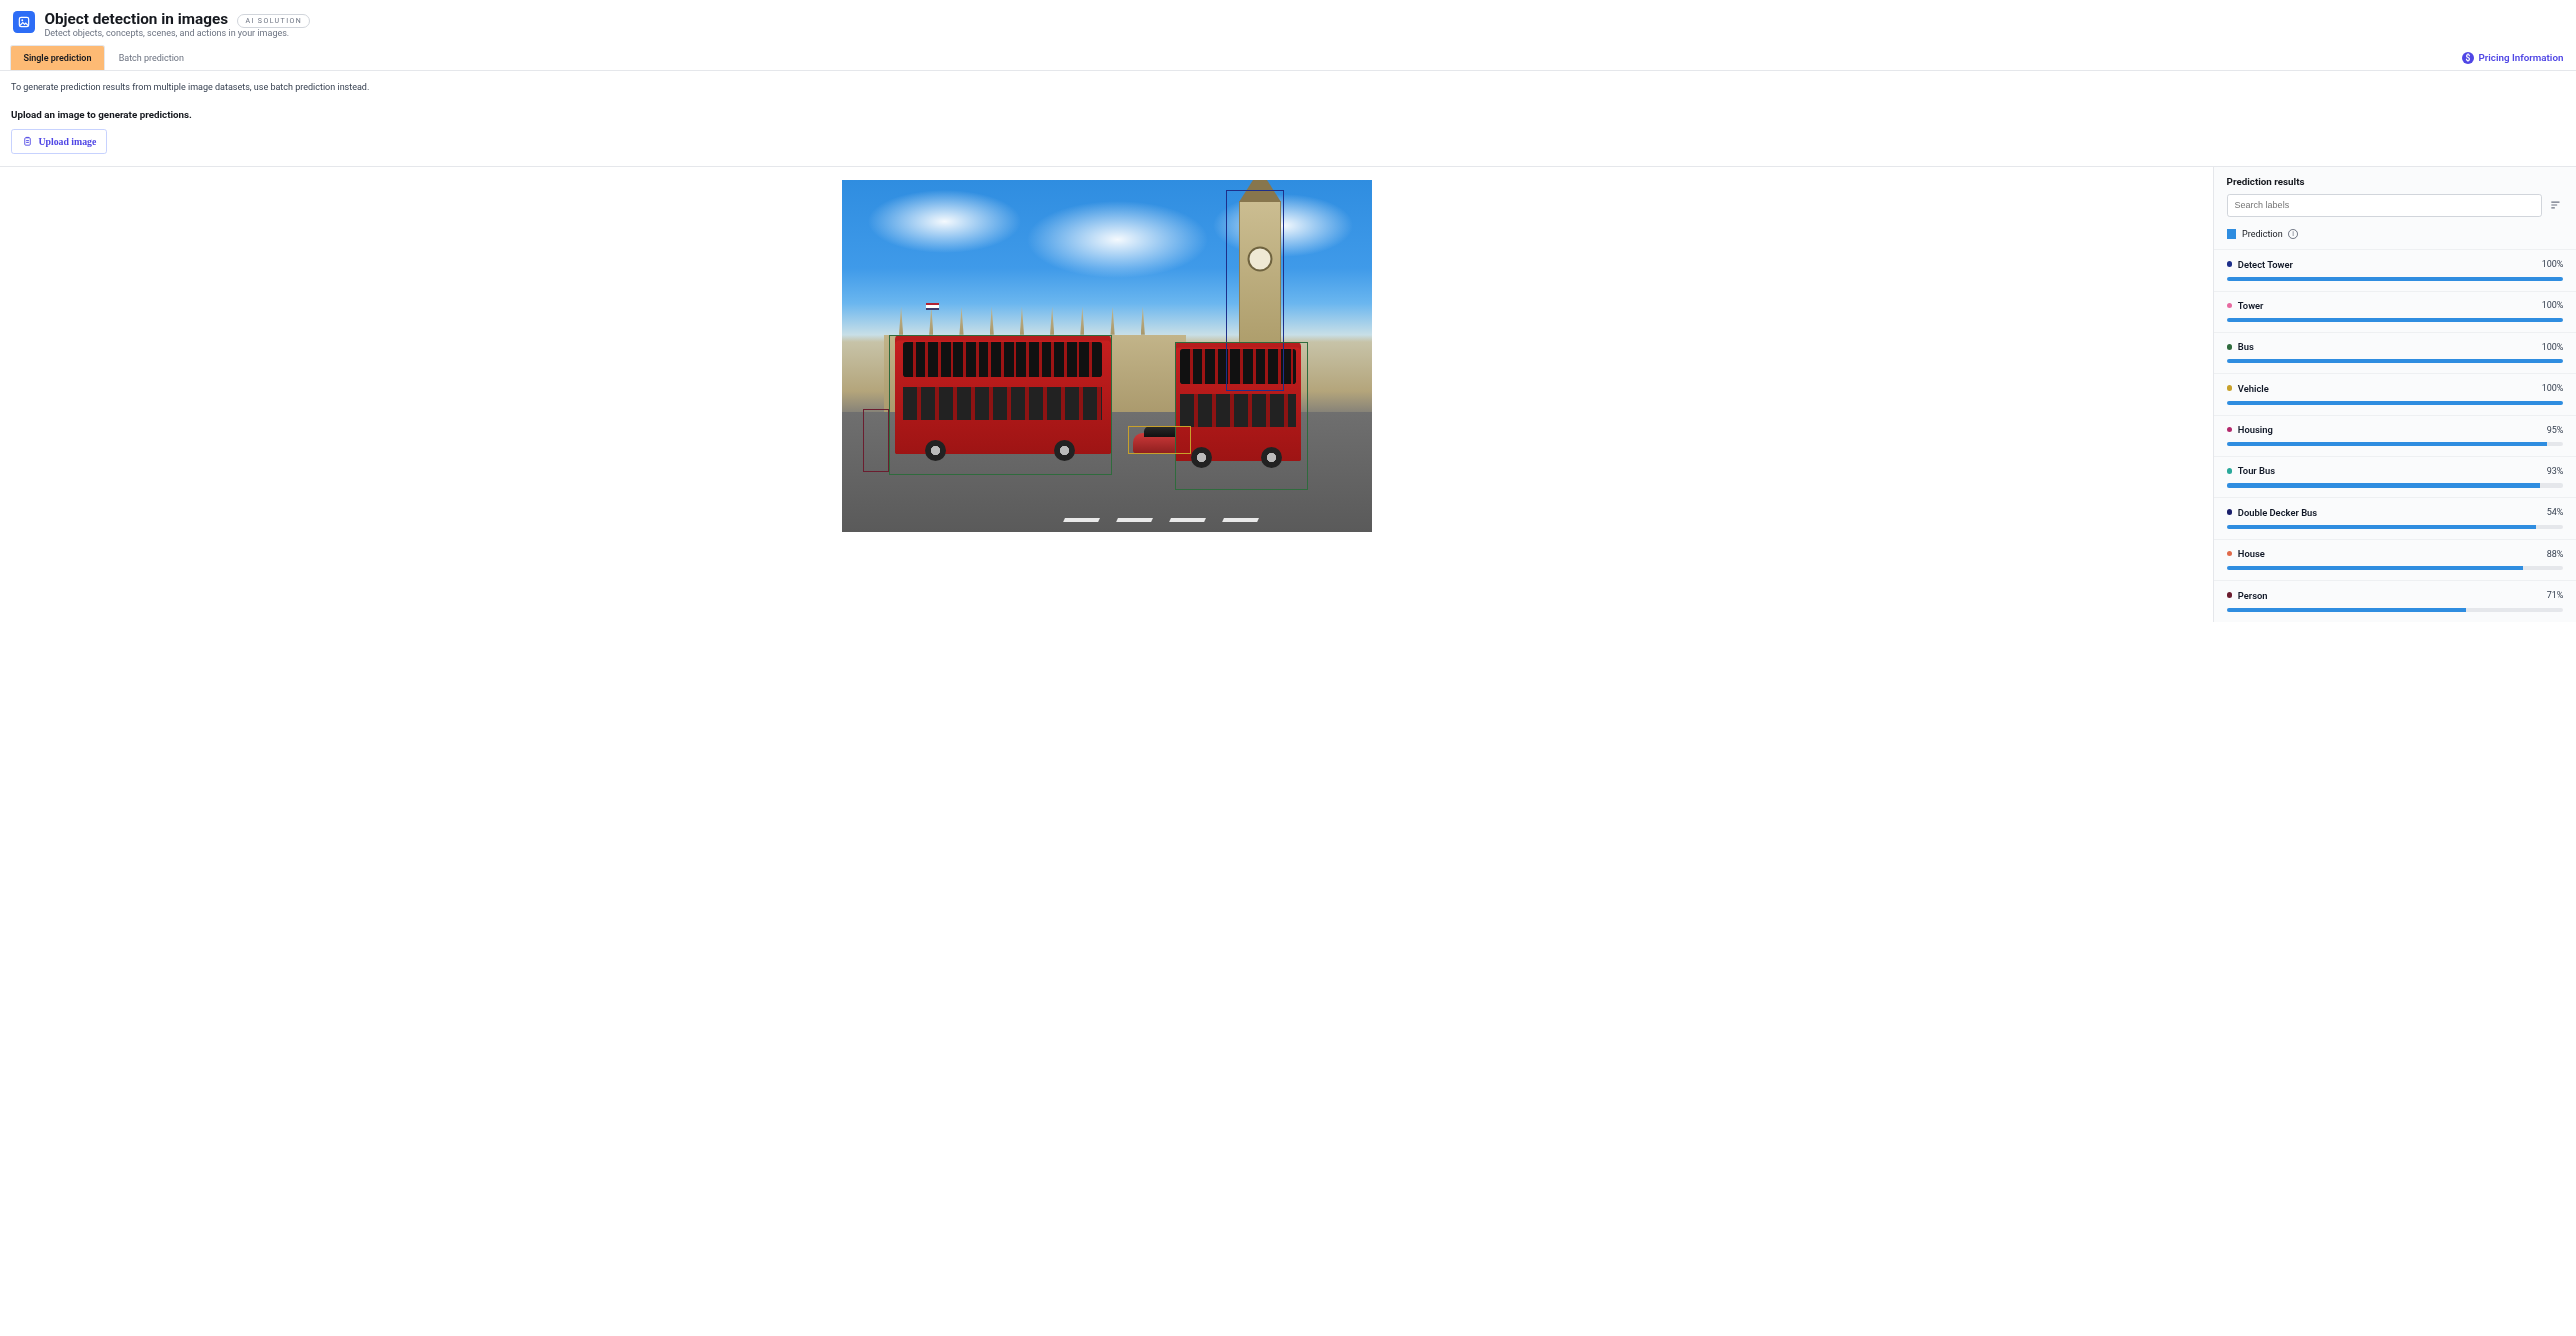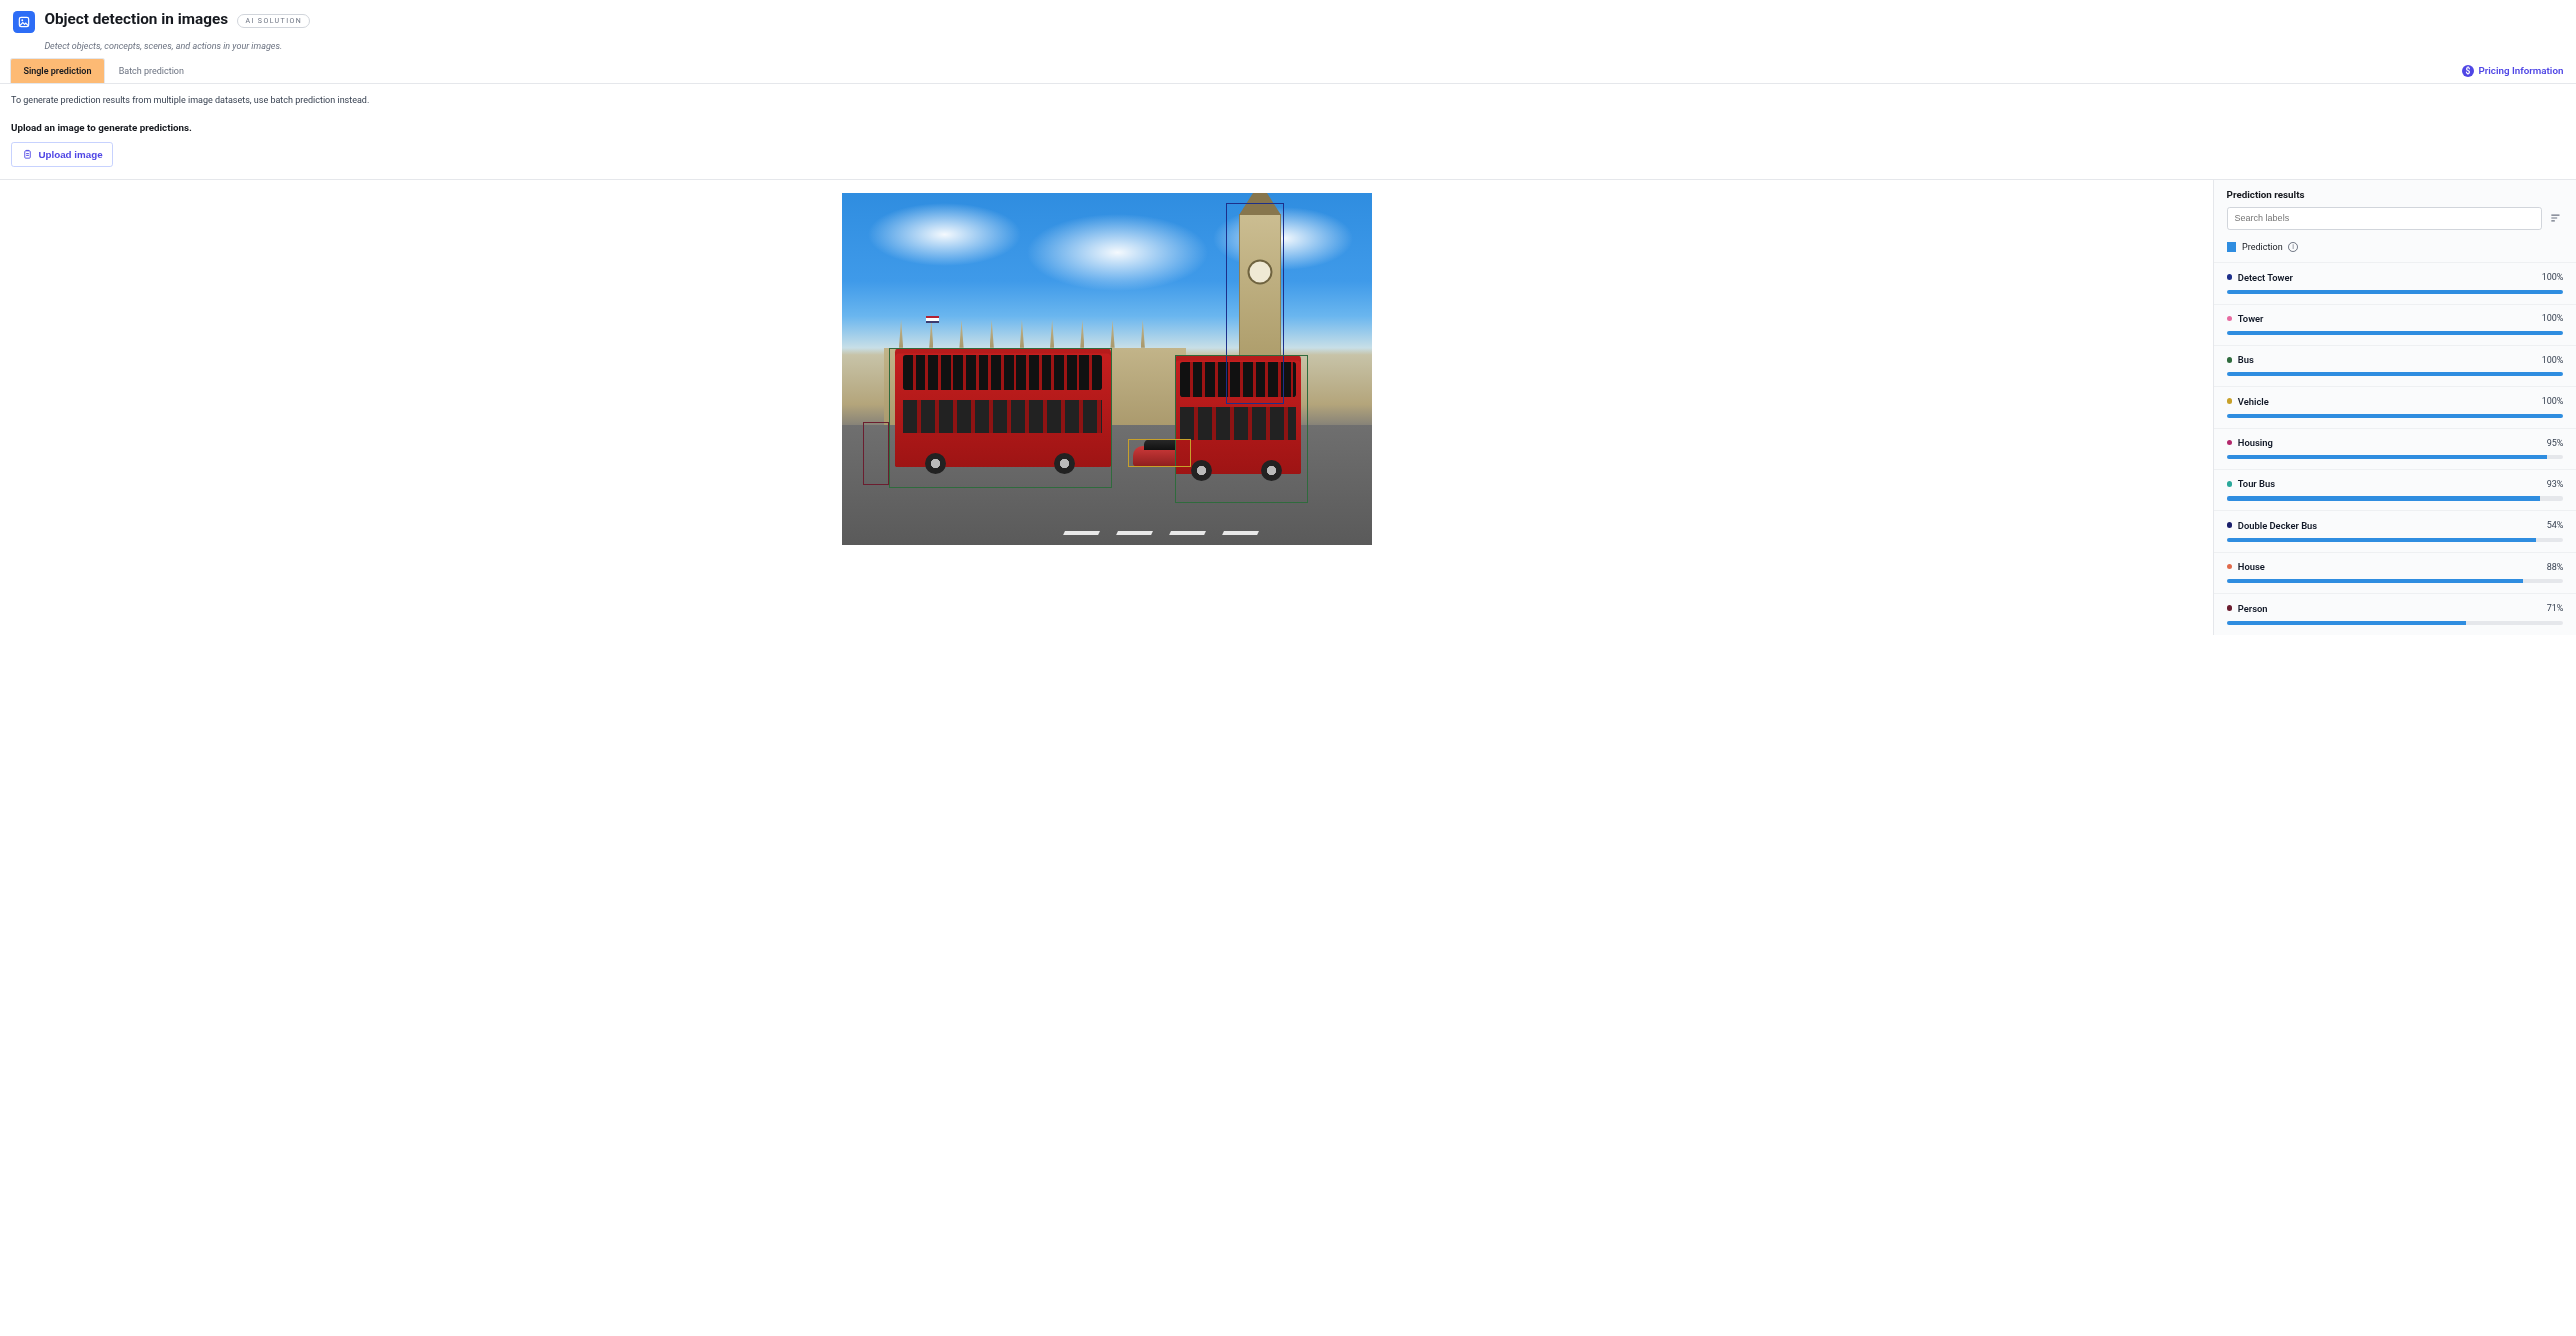--- a/index.html
+++ b/index.html
@@ -38,22 +38,21 @@
     letter-spacing: 1.4px;
     color: #6b7280;
     border: 0.7px solid #d1d5db;
     border-radius: 697px;
     padding: 2.1px 7px;
     vertical-align: middle;
   }
   .header-sub {
     color: #6b7280;
     font-size: 9px;
-    margin-top: 13px;
-    font-style: italic;
+    margin-top: 0;
   }
 
   
   .tabs-bar {
     display: flex;
     align-items: center;
     border-bottom: 0.7px solid #e5e7eb;
     padding: 0 9.8px;
   }
   .tabs {
@@ -116,20 +115,21 @@
     align-items: center;
     gap: 5.6px;
     border: 0.7px solid #c7d2fe;
     background: #fff;
     color: #4f46e5;
     font-weight: 600;
     font-size: 9.8px;
     padding: 5.6px 9.8px;
     border-radius: 2.8px;
     cursor: pointer;
+    font-family: Liberation Serif, serif;
   }
   .upload-btn svg { width: 11px; height: 11px; }
 
   
   .split {
     display: flex;
     border-top: 0.7px solid #e5e7eb;
   }
   .image-pane {
     flex: 1;

